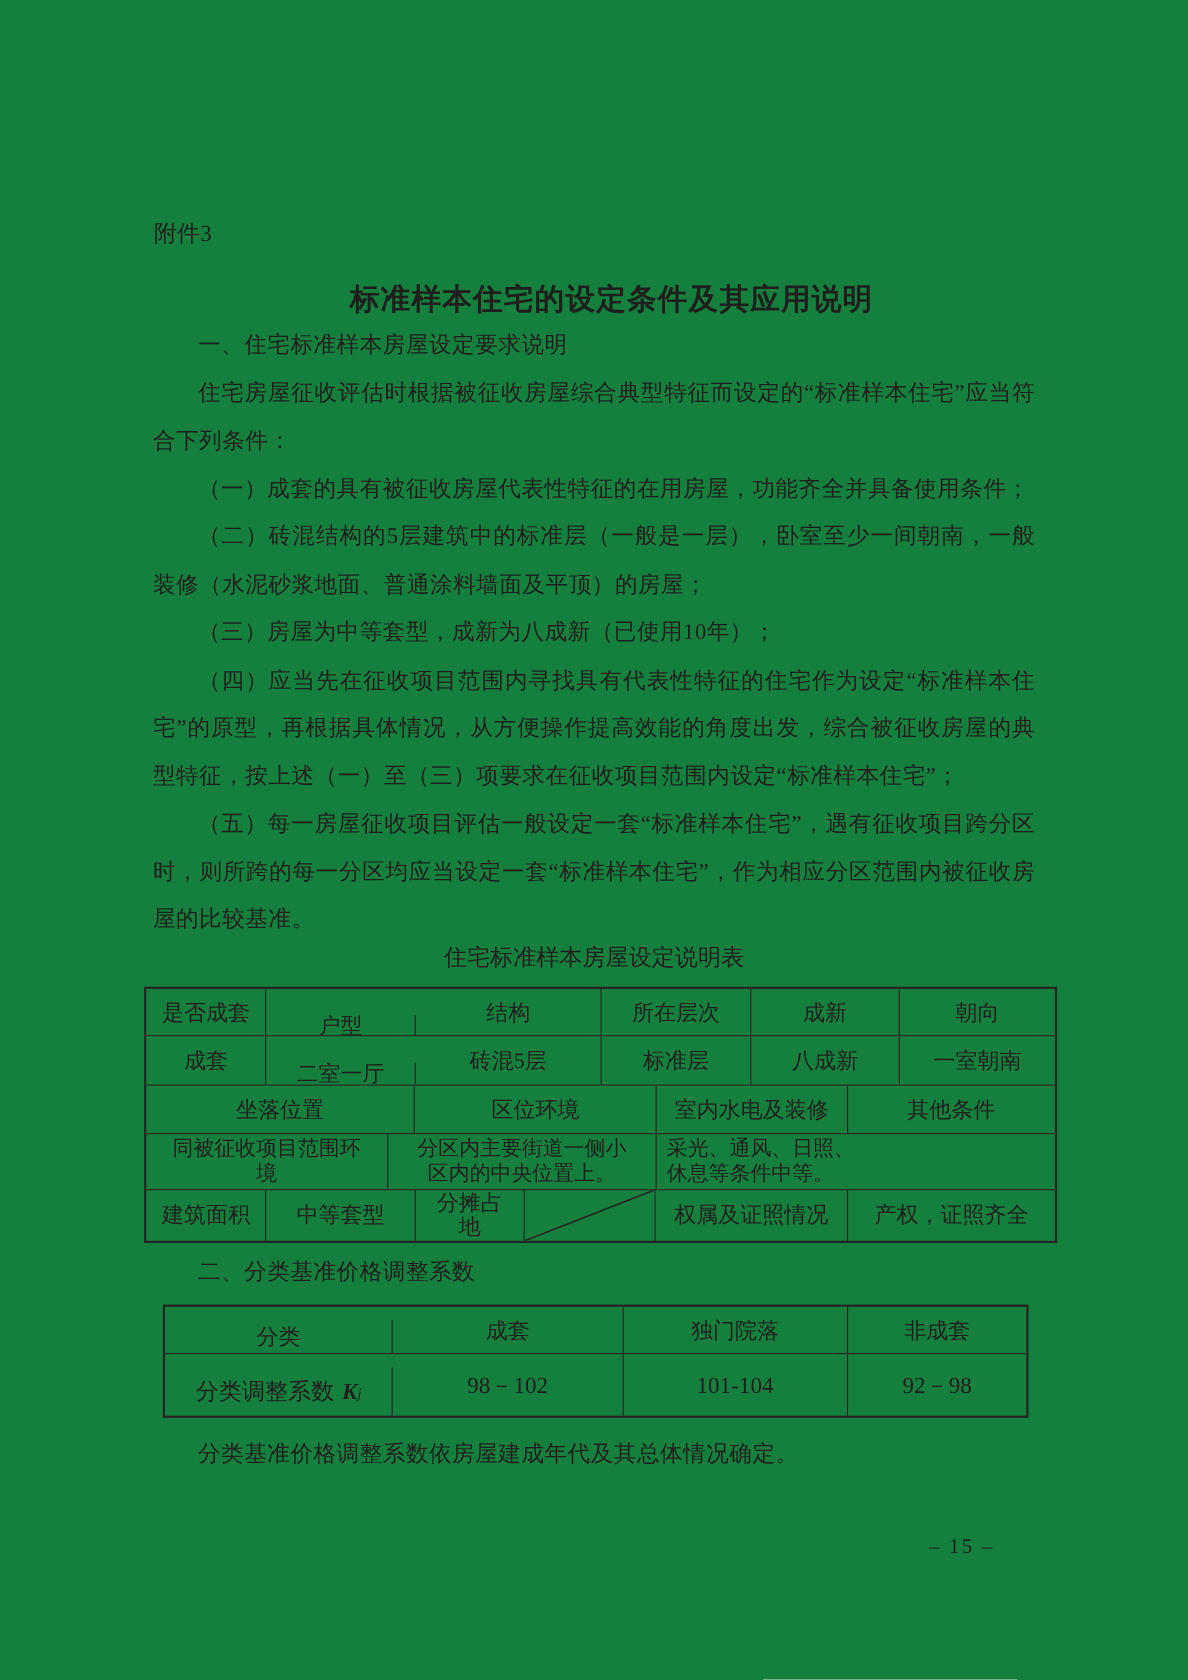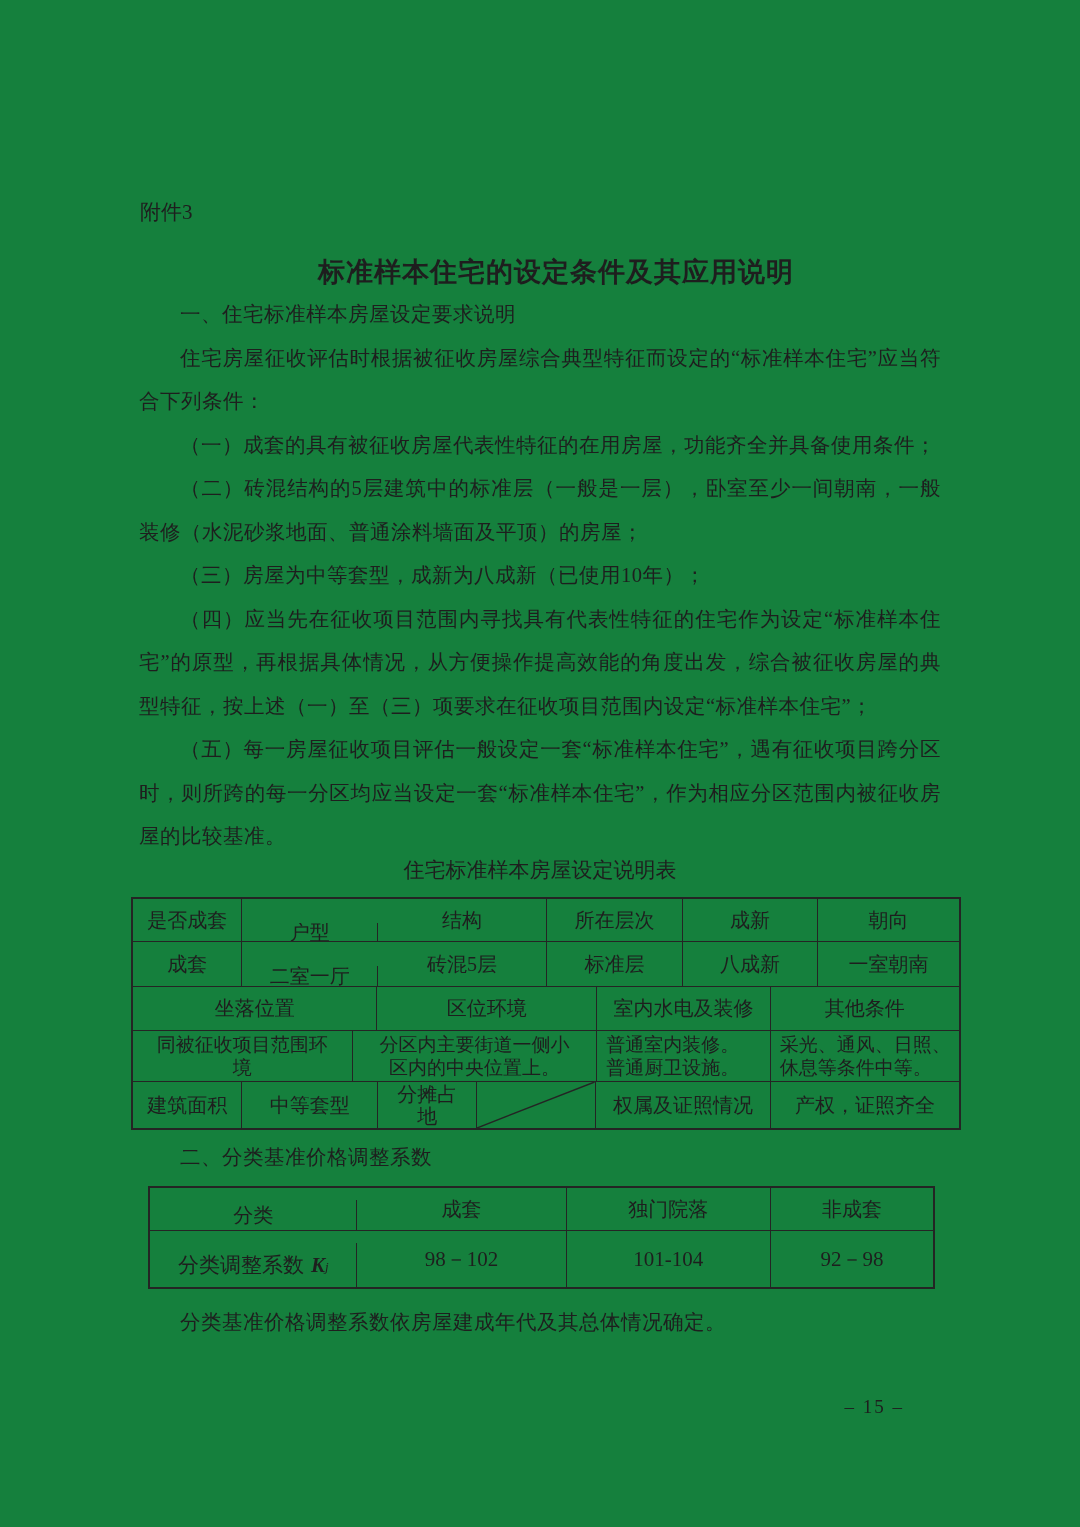--- a/index.html
+++ b/index.html
@@ -135,22 +135,20 @@
       <div class="cell cb1">坐落位置</div>
       <div class="cell cb2">区位环境</div>
       <div class="cell cb3">室内水电及装修</div>
       <div class="cell cb4">其他条件</div>
     </div>
     <div class="trow rB2">
       <div class="cell cb2">同被征收项目范围环
 境</div>
       <div class="cell cb1">分区内主要街道一侧小
 区内的中央位置上。</div>
-      <div class="cell cb3 left-al">普通室内装修。
-普通厨卫设施。</div>
       <div class="cell cb4 left-al">采光、通风、日照、
 休息等条件中等。</div>
     </div>
     <div class="trow rC">
       <div class="cell cc1">建筑面积</div>
       <div class="cell cc2">中等套型</div>
       <div class="cell cc3">分摊占
 地</div>
       <div class="cell cc4 diag">
         <svg viewBox="0 0 100 100" preserveAspectRatio="none">

